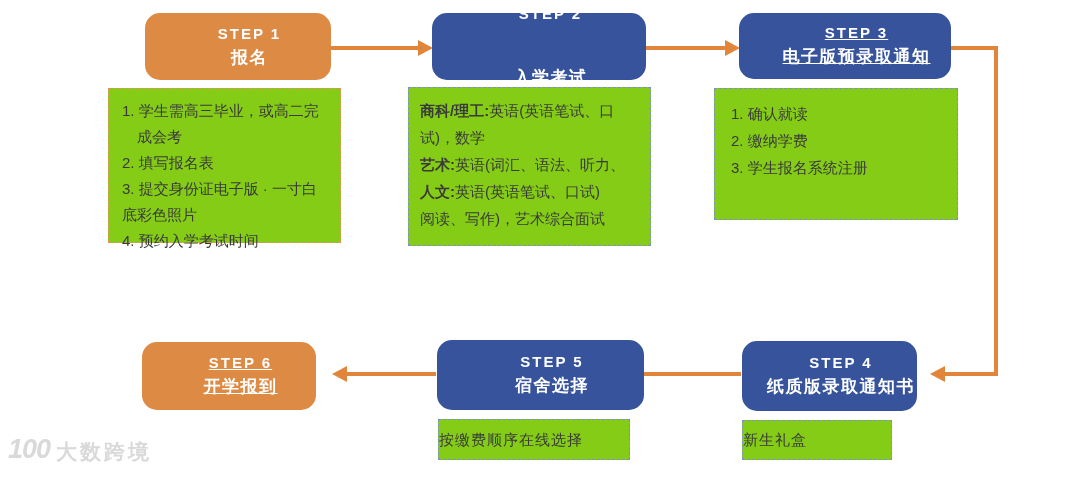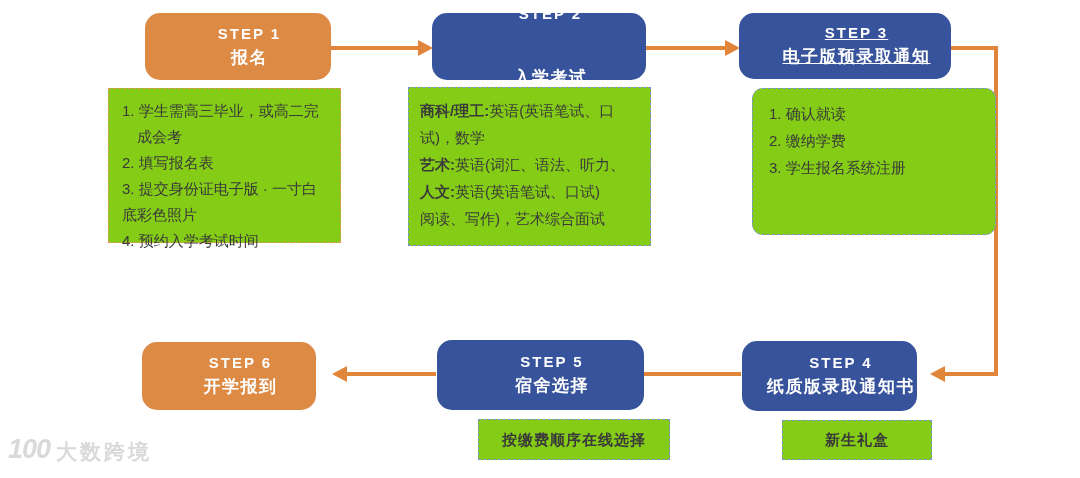--- a/index.html
+++ b/index.html
@@ -23,32 +23,32 @@
   .step .ttl{font-weight:bold;font-size:17px;letter-spacing:1.5px;}
 
   .panel{position:absolute;background:#84cc16;font-size:15px;color:var(--ink);line-height:26px;box-sizing:border-box;}
   .panel.orange-border{border:1.5px dashed var(--dash-orange);}
   .panel.blue-border{border:1px dashed var(--dash-blue);}
   .panel .line{white-space:pre;}
   .panel b{font-weight:bold;}
   #panel-step1{padding:9px 6px 0 13px;}
   #panel-step2{padding:9px 4px 0 11px;line-height:27px;}
   #panel-step3{padding:11px 6px 0 16px;line-height:27px;}
-  .note-panel{display:flex;align-items:center;justify-content:center;font-weight:700;letter-spacing:1px;margin-left:40px;}
+  .note-panel{display:flex;align-items:center;font-weight:400;letter-spacing:1px;}
 
   
   #box-step1{left:145px;top:13px;width:163px;height:67px;}
   #box-step2{left:432px;top:13px;width:191px;height:67px;gap:44px;}
   #box-step3{left:739px;top:13px;width:189px;height:66px;text-decoration:underline;}
   #box-step4{left:742px;top:341px;width:152px;height:70px;}
   #box-step5{left:437px;top:340px;width:184px;height:70px;}
-  #box-step6{left:142px;top:342px;width:151px;height:68px;}
+  #box-step6{left:142px;top:342px;width:151px;height:68px;text-decoration:underline;}
   #panel-step1{left:108px;top:88px;width:233px;height:155px;}
   #panel-step2{left:408px;top:87px;width:243px;height:159px;}
-  #panel-step3{left:752px;top:88px;width:244px;height:147px;border-radius:11px;}
+  #panel-step3{left:714px;top:88px;width:244px;height:132px;}
   #panel-step4{left:742px;top:420px;width:150px;height:40px;}
   #panel-step5{left:438px;top:419px;width:192px;height:41px;}
 
   .watermark{position:absolute;left:8px;top:436px;display:flex;align-items:flex-end;gap:6px;
              color:var(--watermark);user-select:none;}
   .wm-logo{font-weight:bold;font-size:27px;line-height:1;font-style:italic;letter-spacing:-1px;}
   .wm-text{font-weight:bold;font-size:21px;line-height:1.1;letter-spacing:3px;}
 </style>
 </head>
 <body>

